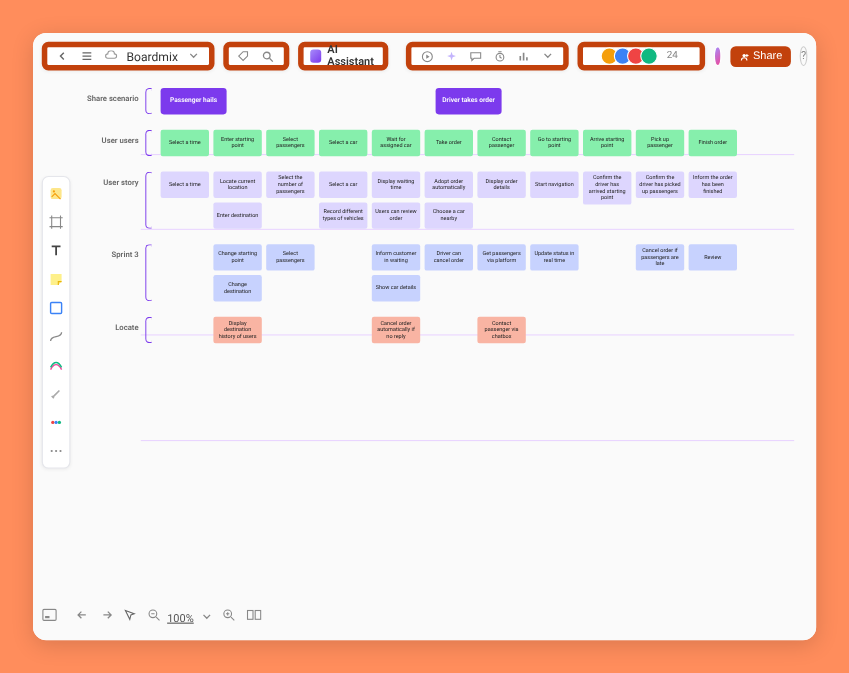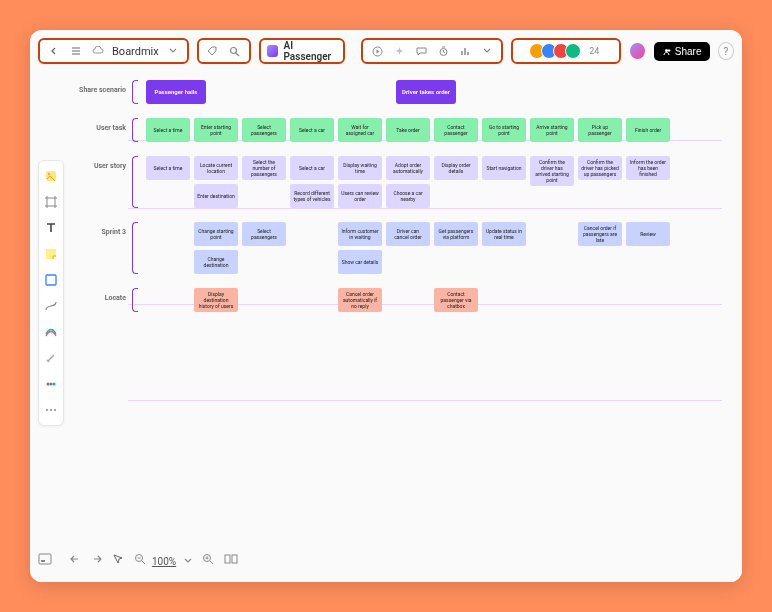--- a/index.html
+++ b/index.html
@@ -24,21 +24,21 @@
   .topbar {
     position: absolute;
     top: 8px; left: 8px; right: 8px;
     display: flex;
     gap: 8px;
     align-items: center;
     z-index: 10;
   }
   .topbar .cluster {
     background: #fff;
-    border: 2px solid #c2410c;
+    border: 5px solid #c2410c;
     border-radius: 6px;
     height: 26px;
     display: flex;
     align-items: center;
     padding: 0 6px;
     gap: 6px;
     box-shadow: 0 1px 3px rgba(0,0,0,0.05);
   }
   .topbar .flex-gap { flex: 1; }
   .ic {
@@ -67,21 +67,21 @@
   .avatars span:nth-child(2){background:#3b82f6;}
   .avatars span:nth-child(3){background:#ef4444;}
   .avatars span:nth-child(4){background:#10b981;}
   .av-count { font-size: 9px; color:#888; margin-left: 2px;}
   .solo-avatar {
     width: 18px; height: 18px; border-radius: 50%;
     background: linear-gradient(135deg,#a78bfa,#ec4899);
     border: 1px solid #fff;
   }
   .share-btn {
-    background: #000000;
+    background: #c2410c;
     color: #fff;
     border: none;
     border-radius: 5px;
     font-size: 10px;
     padding: 4px 8px;
     display: flex; align-items: center; gap: 4px;
     cursor: pointer;
   }
   .help-ic {
     width: 18px; height: 18px;
@@ -252,21 +252,21 @@
         </span>
       <span class="ic">
           <svg width="11" height="11" viewBox="0 0 11 11">
             <circle cx="4.5" cy="4.5" r="3" stroke="#888" fill="none" stroke-width="1.2"></circle>
             <path d="M7 7l3 3" stroke="#888" stroke-width="1.2"></path>
           </svg>
         </span>
     </div>
     <div class="cluster">
       <span class="ai-icon"></span>
-      <span class="ai-label">AI Passenger</span>
+      <span class="ai-label">AI Assistant</span>
     </div>
 
     <div class="flex-gap"></div>
 
     <div class="cluster">
       <span class="ic">
           <svg width="11" height="11" viewBox="0 0 11 11">
             <circle cx="5.5" cy="5.5" r="4.5" stroke="#888" fill="none"></circle>
             <path d="M4.5 3.5v4l3-2z" fill="#888"></path>
           </svg>
@@ -441,21 +441,21 @@
         <div class="bracket"></div>
         <div class="lane">
           <div class="card scenario">Passenger hails</div>
           <div class="card scenario">Driver takes order</div>
         </div>
       </div>
 
       <div class="divider-line" style="top:60px"></div>
 
       <div class="row">
-        <div class="row-label">User task</div>
+        <div class="row-label">User users</div>
         <div class="bracket"></div>
         <div class="lane" id="task-lane">
             <div class="card green">Select a time</div>
             <div class="card green">Enter starting point</div>
             <div class="card green">Select passengers</div>
             <div class="card green">Select a car</div>
             <div class="card green">Wait for assigned car</div>
             <div class="card green">Take order</div>
             <div class="card green">Contact passenger</div>
             <div class="card green">Go to starting point</div>

